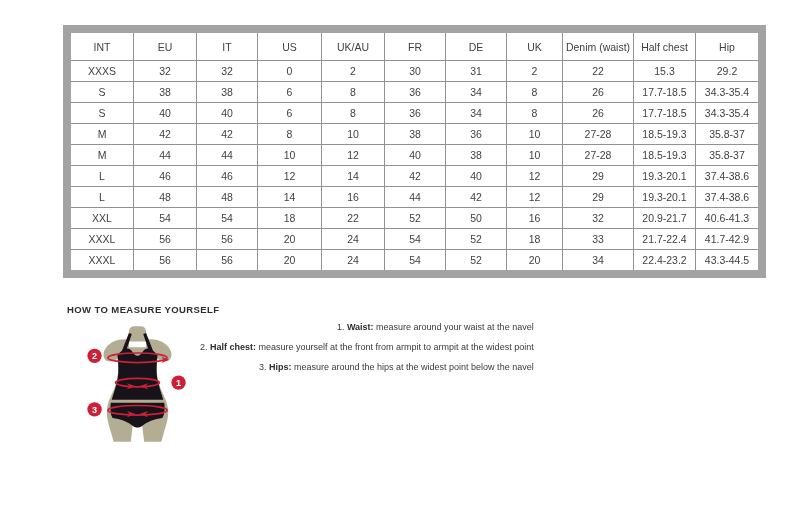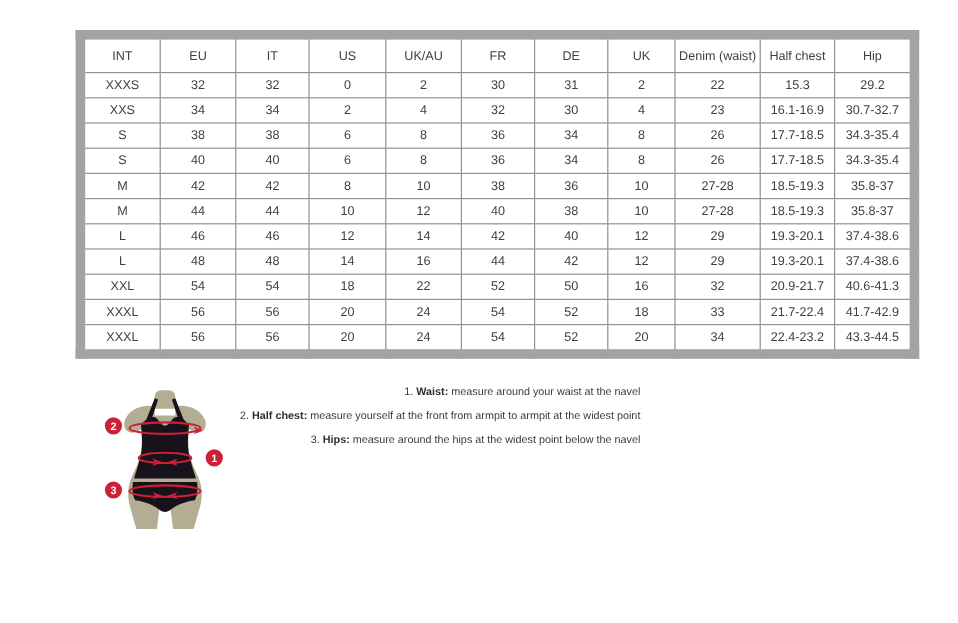--- a/index.html
+++ b/index.html
@@ -99,33 +99,20 @@
           <td>0</td>
           <td>2</td>
           <td>30</td>
           <td>31</td>
           <td>2</td>
           <td>22</td>
           <td>15.3</td>
           <td>29.2</td>
         </tr>
         <tr>
-          <td>XXS</td>
-          <td>34</td>
-          <td>34</td>
-          <td>2</td>
-          <td>4</td>
-          <td>32</td>
-          <td>30</td>
-          <td>4</td>
-          <td>23</td>
-          <td>16.1-16.9</td>
-          <td>30.7-32.7</td>
-        </tr>
-        <tr>
           <td>S</td>
           <td>38</td>
           <td>38</td>
           <td>6</td>
           <td>8</td>
           <td>36</td>
           <td>34</td>
           <td>8</td>
           <td>26</td>
           <td>17.7-18.5</td>
@@ -232,20 +219,21 @@
           <td>52</td>
           <td>20</td>
           <td>34</td>
           <td>22.4-23.2</td>
           <td>43.3-44.5</td>
         </tr>
       </tbody>
   </table>
 
   <div class="measure-section">
+    <div class="measure-heading">HOW TO MEASURE YOURSELF</div>
     <div class="measure-content">
       <div class="figure-wrap">
         <svg width="105" height="117" viewBox="0 0 110 122">
 
           <g>
             <path d="M46,16 L46,6 Q46,0 52,0 L58,0 Q64,0 64,6 L64,16 Z" fill="#b3ae93"></path>
             <path d="M46,14 C36,12 24,16 20,26 C18,32 21,37 26,37 C33,37 38,30 46,26 Z" fill="#b3ae93"></path>
             <path d="M64,14 C74,12 86,16 90,26 C92,32 89,37 84,37 C77,37 72,30 64,26 Z" fill="#b3ae93"></path>
             <path d="M34,22 L76,22 C76,38 74,48 77,58 C80,70 86,76 87,87 C88,97 84,106 82,114 L80,121 L62,121 C61,112 60,106 60,103 C59,100 57,99 55,99 C53,99 51,100 50,103 C50,106 49,112 48,121 L30,121 L28,114 C26,106 22,97 23,87 C24,76 30,70 33,58 C36,48 34,38 34,22 Z" fill="#b3ae93"></path>
           </g>

